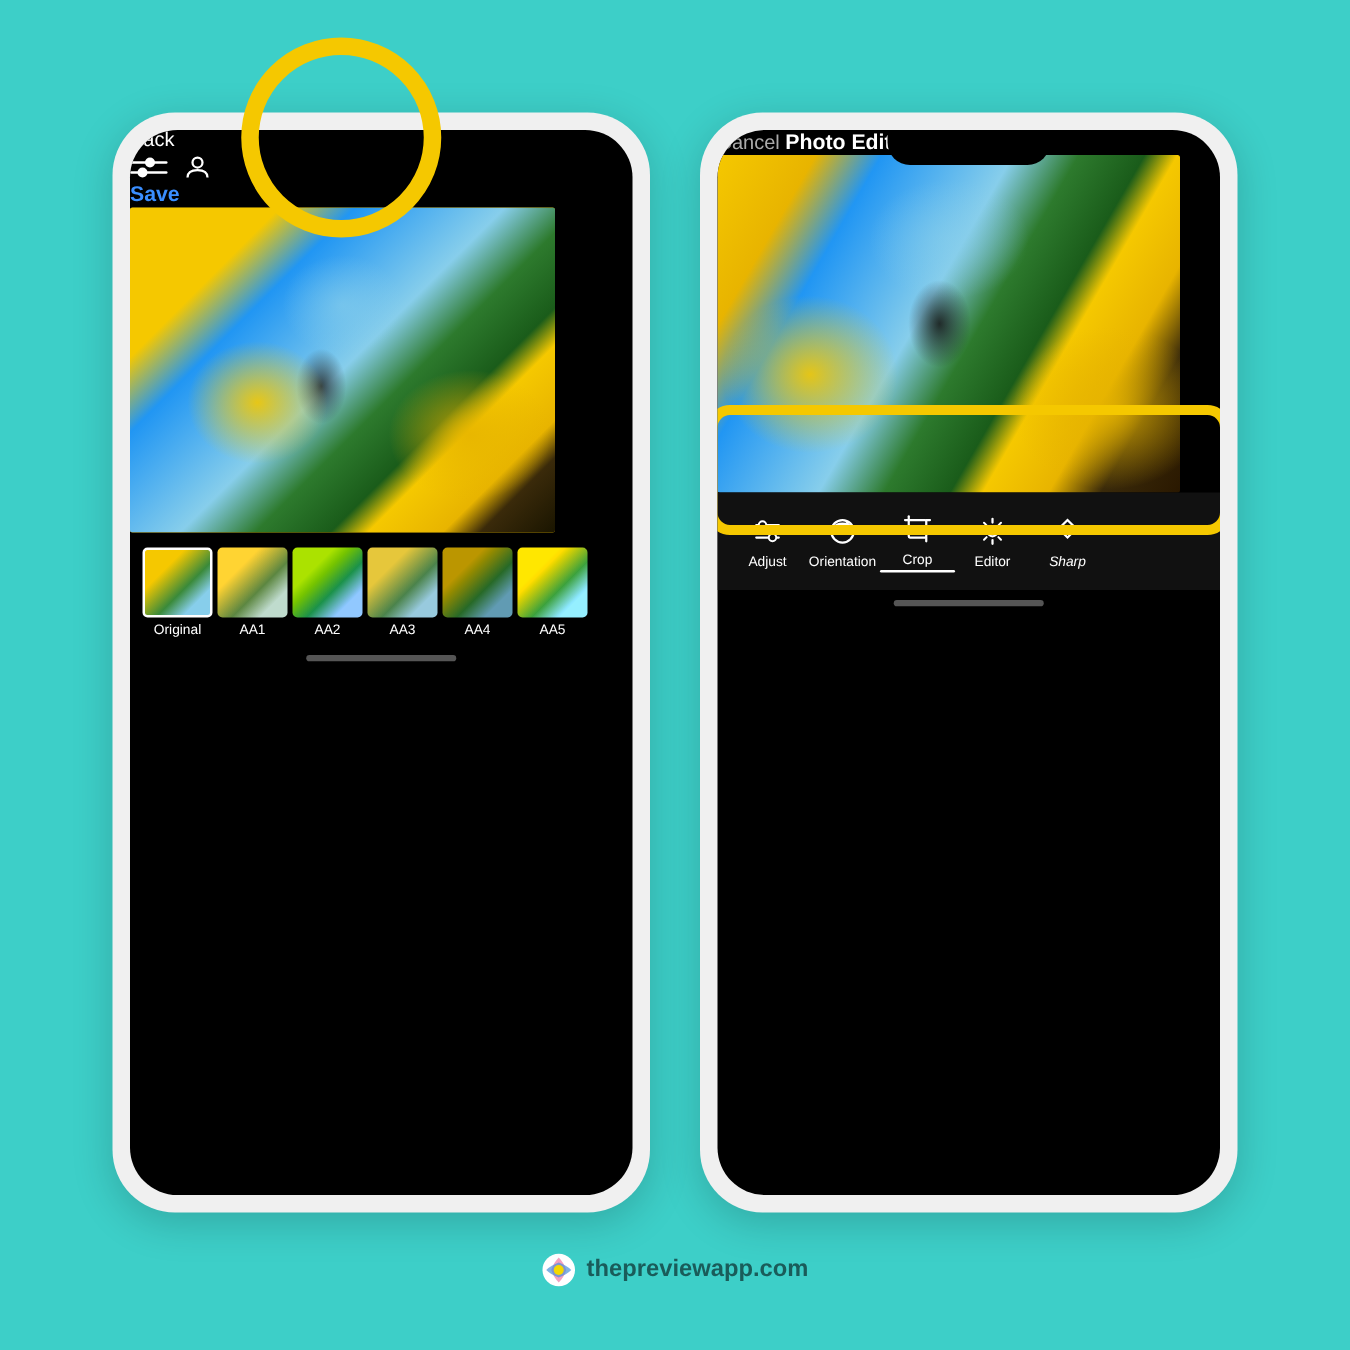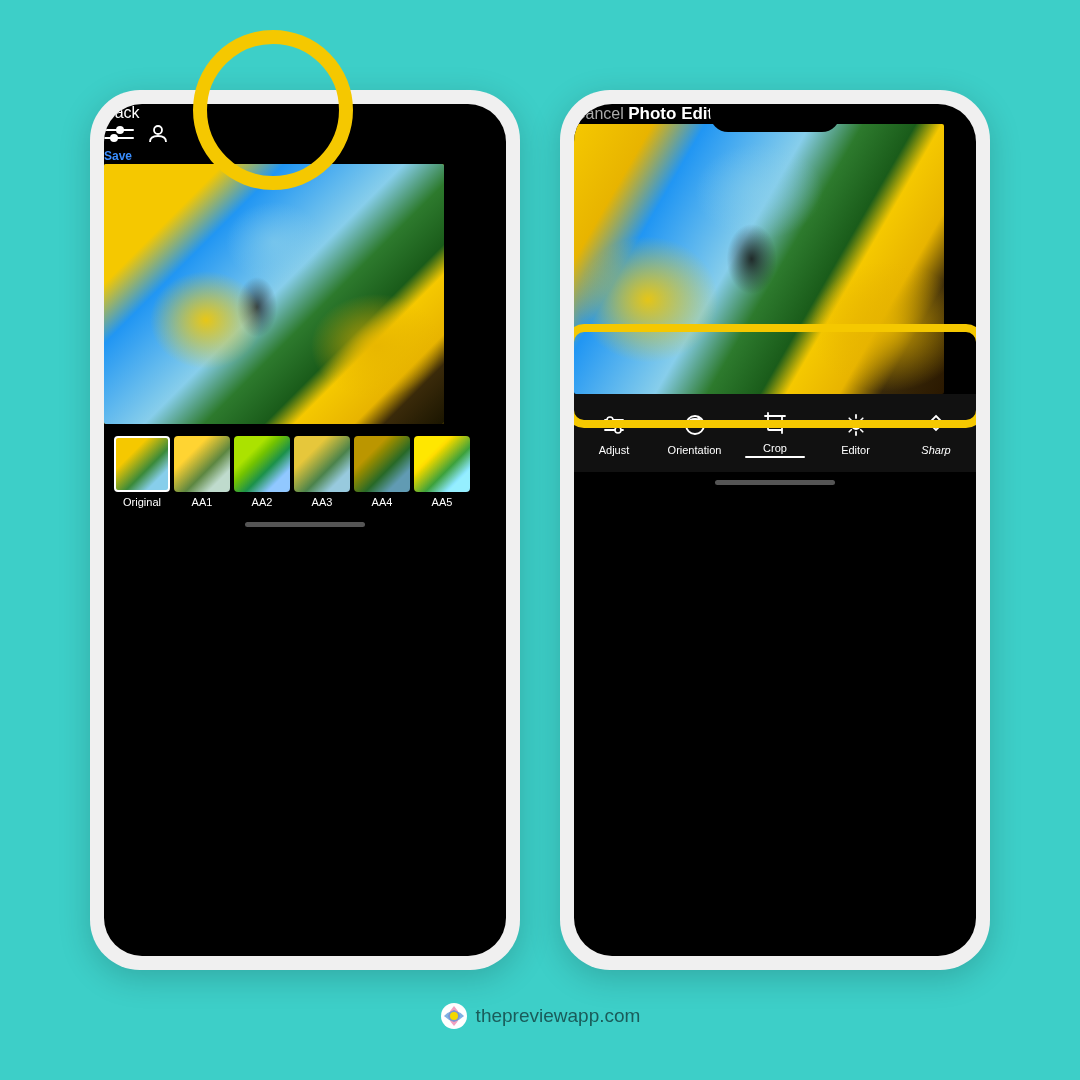--- a/index.html
+++ b/index.html
@@ -77,21 +77,21 @@
     }
 
     .phone1 .toolbar-icons {
       display: flex;
       gap: 12px;
       align-items: center;
     }
 
     .phone1 .toolbar-save {
       color: #3a8eff;
-      font-size: 12px;
+      font-size: 17px;
       font-weight: 600;
     }
 
     .adjustments-icon {
       width: 30px;
       height: 24px;
       display: flex;
       flex-direction: column;
       justify-content: center;
       gap: 6px;
@@ -244,21 +244,21 @@
     }
 
     
     .phone2-bottom {
       background: #111;
       padding: 12px 0 6px;
     }
 
     .bottom-tools {
       display: flex;
-      justify-content: space-between;
+      justify-content: flex-start;
       align-items: center;
       padding: 4px 10px 8px;
     }
 
     .tool-item {
       display: flex;
       flex-direction: column;
       align-items: center;
       gap: 6px;
       color: #fff;
@@ -507,14 +507,14 @@
   </div>
 </div>
 
 <div class="footer">
   <svg class="footer-logo" viewBox="0 0 28 28">
     <circle cx="14" cy="14" r="13" fill="#fff"></circle>
     <path d="M14 4 Q10 8 8 14 Q10 20 14 24 Q18 20 20 14 Q18 8 14 4Z" fill="#f4a0c0"></path>
     <path d="M4 14 Q8 10 14 8 Q20 10 24 14 Q20 18 14 20 Q8 18 4 14Z" fill="#4a90d9" opacity="0.7"></path>
     <circle cx="14" cy="14" r="4" fill="#f5d800"></circle>
   </svg>
-  <span style="color:#1a5c5a; font-weight:400; font-size:19px;">thepreviewapp.com</span>
+  <span style="color:#1a5c5a; font-weight:700; font-size:19px;">thepreviewapp.com</span>
 </div>
 
 </body></html>

